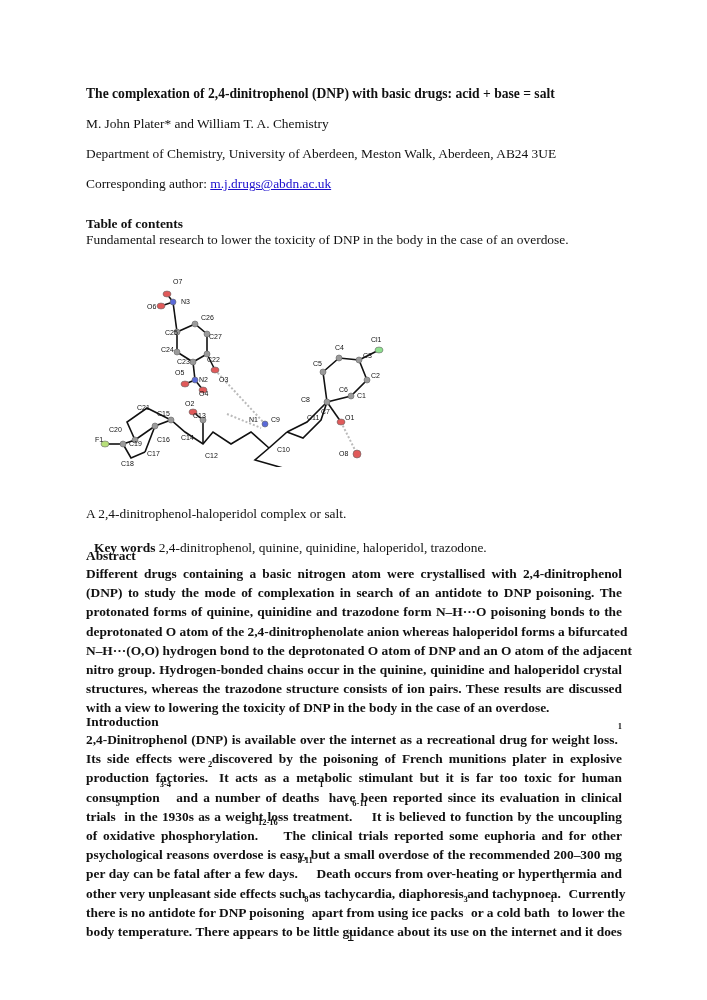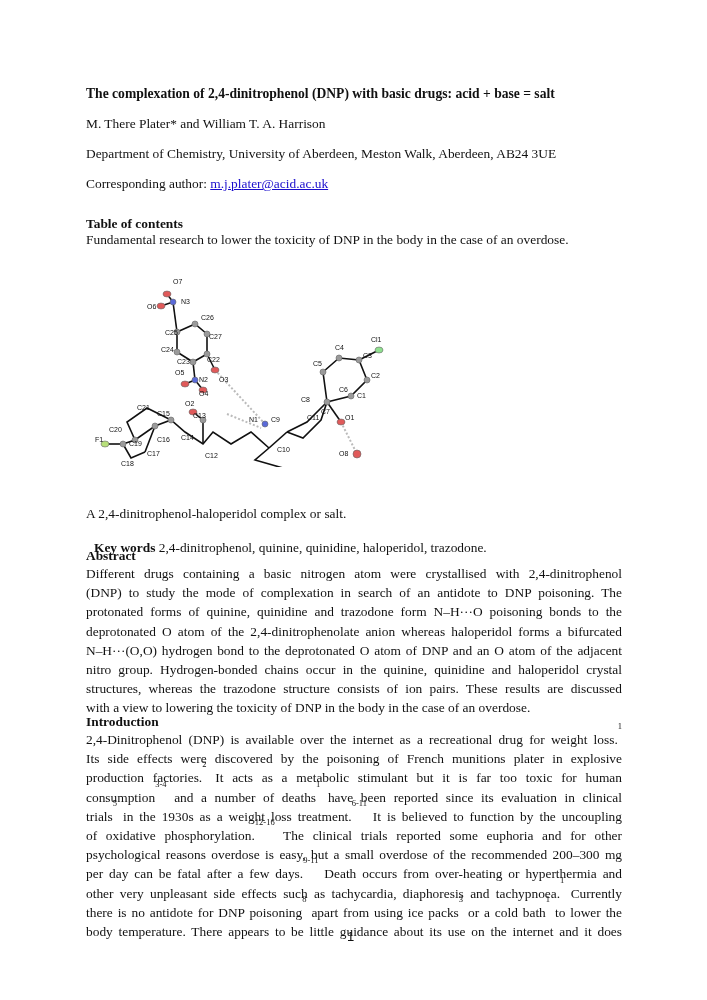--- a/index.html
+++ b/index.html
@@ -4,35 +4,35 @@
 <style>
   html, body { margin:0; padding:0; background:#ffffff; }
   body { width:707px; height:1000px; position:relative; overflow:hidden;
          font-family:"Liberation Serif", serif; color:#111; font-size:13.4px; }
   .abs { position:absolute; }
   .title { left:86px; top:86px; font-weight:bold; font-size:13.6px; white-space:nowrap; }
   .line { left:86px; white-space:nowrap; }
   .link { color:#1a0dcc; text-decoration:underline; }
   .h { font-weight:bold; }
   .para { left:86px; width:536px; text-align:justify; line-height:19.2px; }
-  .para .l { display:block; text-align:justify; text-align-last:justify; height:19.2px; white-space:nowrap; }
+  .para .l { display:block; text-align:justify; text-align-last:justify; height:19.2px; white-space:nowrap;font-weight:bold; }
   .para .l.last { text-align-last:left; }
   sup { font-size:8.5px; vertical-align:top; position:relative; top:-4px; line-height:0; }
   .figure { left:95px; top:272px; width:290px; height:195px; }
   .pagenum { left:347px; top:929px; font-family:"Liberation Sans", sans-serif; font-size:13px; }
   .atom { font-family:"Liberation Sans", sans-serif; font-size:7px; fill:#111; }
 </style>
 </head>
 <body>
 
 <div class="abs title">The complexation of 2,4-dinitrophenol (DNP) with basic drugs: acid + base = salt</div>
-<div class="abs line" style="top:116px;">M. There Plater* and William T. A. Harrison</div>
+<div class="abs line" style="top:116px;">M. John Plater* and William T. A. Chemistry</div>
 <div class="abs line" style="top:146px;">Department of Chemistry, University of Aberdeen, Meston Walk, Aberdeen, AB24 3UE</div>
 <div class="abs line" style="top:176px;">
-  <span>Corresponding author: </span><a class="link">m.j.plater@acid.ac.uk</a>
+  <span>Corresponding author: </span><a class="link">m.j.drugs@abdn.ac.uk</a>
 </div>
 
 <div class="abs line h" style="top:216px;">Table of contents</div>
 <div class="abs line" style="top:232px;">Fundamental research to lower the toxicity of DNP in the body in the case of an overdose.</div>
 
 <div class="abs figure">
 <svg width="290" height="195" viewBox="0 0 290 195">
   <g stroke="#111" stroke-width="1.6" fill="none">
 
     <polyline points="82,60 100,52 112,62 112,82 98,90 82,80 82,60"></polyline>

